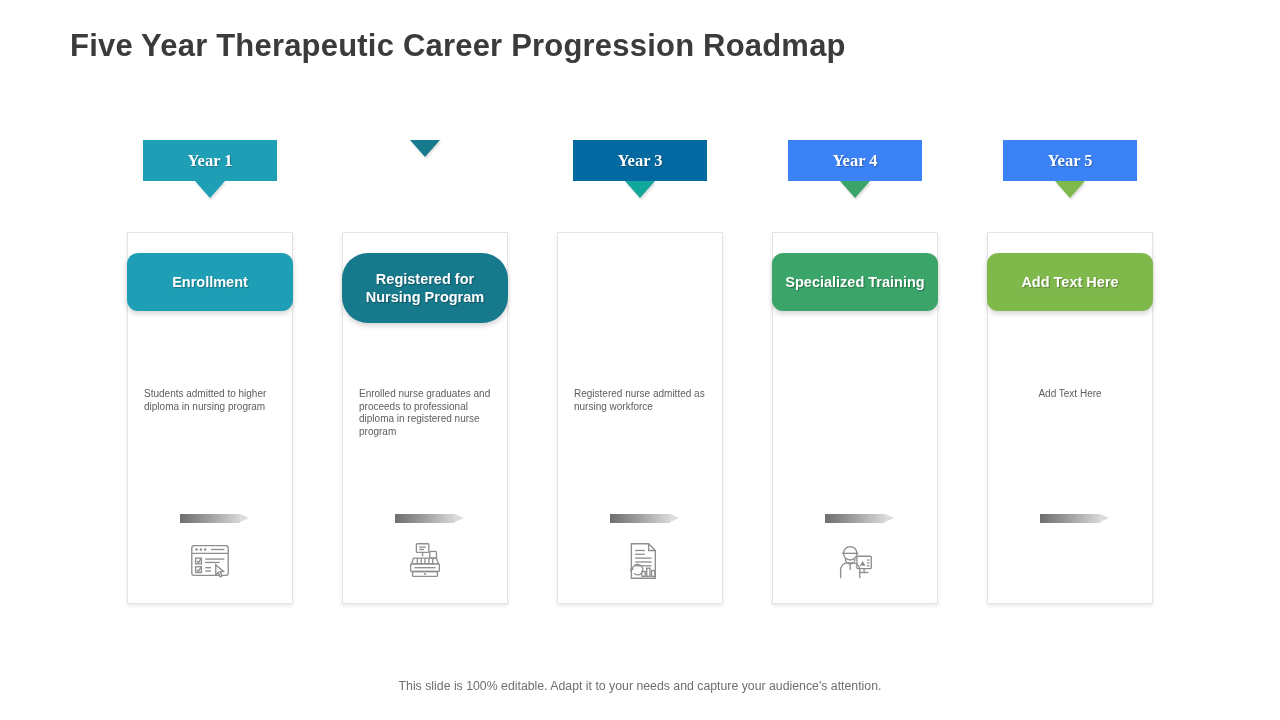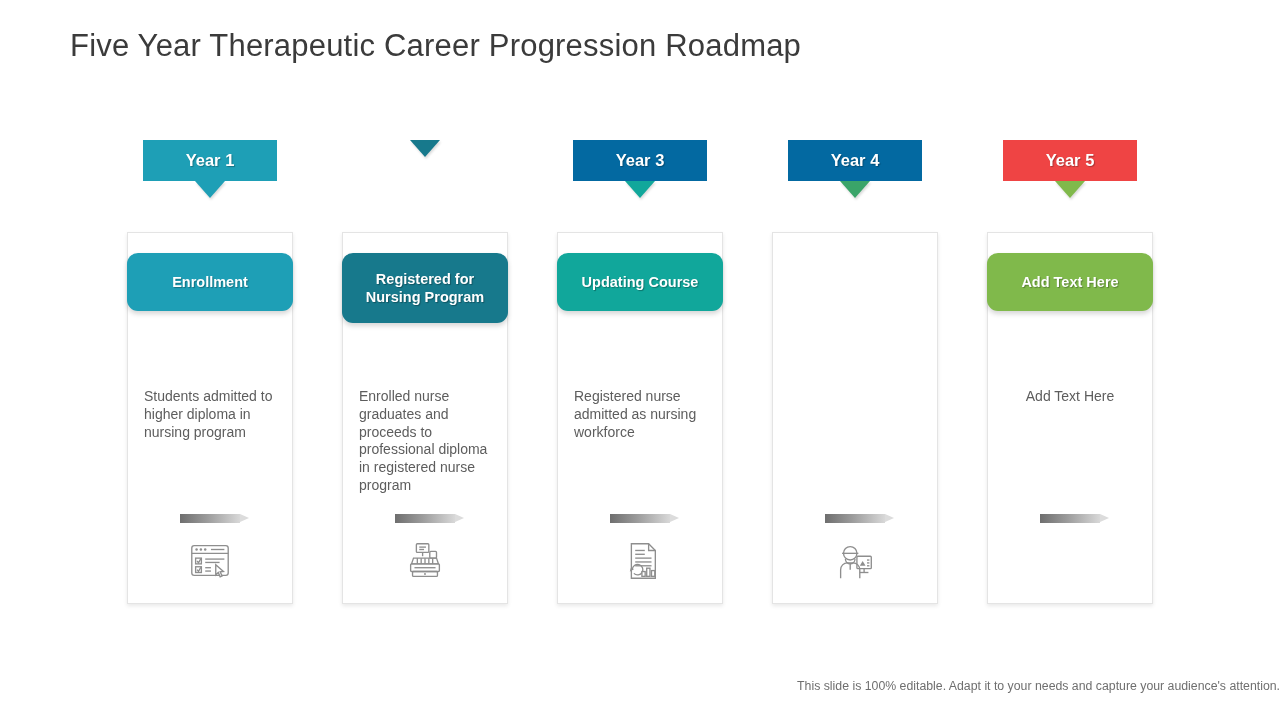--- a/index.html
+++ b/index.html
@@ -18,21 +18,21 @@
     height: 720px;
     background: #ffffff;
   }
 
   
   .slide-title {
     position: absolute;
     left: 70px;
     top: 28px;
     font-size: 31px;
-    font-weight: 400;
+    font-weight: 700;
     color: #3b3b3b;
     letter-spacing: 0.2px;
     white-space: nowrap;
   }
 
   
   .columns {
     position: absolute;
     left: 115px;
     top: 140px;
@@ -55,20 +55,21 @@
     width: 134px;
     height: 41px;
     display: flex;
     align-items: center;
     justify-content: center;
     color: #ffffff;
     font-size: 16.5px;
     font-weight: bold;
     text-shadow: 1px 1px 1px rgba(0,0,0,0.28);
     z-index: 4;
+    font-family: Liberation Serif, serif;
   }
 
   .year-arrow {
     position: relative;
     width: 0;
     height: 0;
     border-left: 15px solid transparent;
     border-right: 15px solid transparent;
     border-top-style: solid;
     border-top-width: 17px;
@@ -105,30 +106,30 @@
     text-align: center;
     padding: 10px 10px;
     color: #ffffff;
     font-size: 14.5px;
     font-weight: bold;
     line-height: 1.26;
     text-shadow: 1px 1px 1px rgba(0,0,0,0.30);
     box-shadow: 0 3px 5px rgba(0,0,0,0.16);
     z-index: 3;
   }
-  .pill.tall { min-height: 70px; }
+  .pill.tall { min-height: 70px; border-radius: 26px; }
 
   
   .desc {
     position: absolute;
     top: 248px;
     left: 50%;
     transform: translateX(-50%);
     width: 132px;
-    font-size: 14px;
+    font-size: 10px;
     line-height: 1.27;
     color: #5d5d5d;
     z-index: 3;
   }
   .desc.centered { text-align: center; }
 
   
   .icon-slot {
     position: absolute;
     top: 374px;
@@ -164,21 +165,21 @@
     height: 46px;
   }
   .glyph svg { display: block; width: 46px; height: 46px; }
 
   
   .footer {
     position: absolute;
     left: 0;
     top: 679px;
     width: 1280px;
-    text-align: right;
+    text-align: center;
     font-size: 12.3px;
     color: #6f6f6f;
   }
 </style>
 </head>
 <body>
 
 <div class="slide">
 
   <div class="slide-title">Five Year Therapeutic Career Progression Roadmap</div>
@@ -249,23 +250,20 @@
         </div>
       </div>
     </div>
 
     <div class="column">
       <div class="card"></div>
       <div class="year-banner" style="background:#0369a1">
         <span>Year 3</span>
       </div>
       <div class="year-arrow" style="border-top-color:#11A79B"></div>
-      <div class="pill" style="background:#11A79B">
-        <span>Updating Course</span>
-      </div>
       <div class="desc">Registered nurse admitted as nursing workforce</div>
       <div class="icon-slot">
         <div class="grad-bar"></div>
         <div class="glyph">
           <svg viewBox="0 0 48 48" fill="none" stroke="#8e8e8e" stroke-width="1.4">
             <path d="M15 6 H33 L40 13 V42 H15 Z"></path>
             <path d="M33 6 V13 H40"></path>
             <line x1="19" y1="13" x2="29" y2="13"></line>
             <line x1="19" y1="17" x2="29" y2="17"></line>
             <line x1="19" y1="21" x2="36" y2="21"></line>
@@ -276,24 +274,27 @@
             <rect x="26" y="35" width="3.4" height="5" fill="#ffffff"></rect>
             <rect x="31" y="31.5" width="3.4" height="8.5" fill="#ffffff"></rect>
             <rect x="36" y="34" width="3.4" height="6" fill="#ffffff"></rect>
           </svg>
         </div>
       </div>
     </div>
 
     <div class="column">
       <div class="card"></div>
-      <div class="year-banner" style="background:#0369a1">
+      <div class="year-banner" style="background:#3b82f6">
         <span>Year 4</span>
       </div>
       <div class="year-arrow" style="border-top-color:#3AA469"></div>
+      <div class="pill" style="background:#3AA469">
+        <span>Specialized Training</span>
+      </div>
       <div class="icon-slot">
         <div class="grad-bar"></div>
         <div class="glyph">
           <svg viewBox="0 0 48 48" fill="none" stroke="#8e8e8e" stroke-width="1.4">
             <path d="M12 16 a7 7 0 0 1 14 0"></path>
             <path d="M12 16 a7 7 0 0 0 14 0"></path>
             <line x1="10.5" y1="16" x2="27.5" y2="16"></line>
             <path d="M14 22 a5 5 0 0 0 10 0"></path>
             <path d="M9 42 v-9 a7 7 0 0 1 7-7 h6 a7 7 0 0 1 7 7 v9"></path>
             <line x1="19" y1="26" x2="19" y2="33"></line>
@@ -304,21 +305,21 @@
             <line x1="36.5" y1="23" x2="39" y2="23"></line>
             <line x1="36.5" y1="26" x2="39" y2="26"></line>
             <line x1="36.5" y1="29" x2="39" y2="29"></line>
           </svg>
         </div>
       </div>
     </div>
 
     <div class="column">
       <div class="card"></div>
-      <div class="year-banner" style="background:#ef4444">
+      <div class="year-banner" style="background:#3b82f6">
         <span>Year 5</span>
       </div>
       <div class="year-arrow" style="border-top-color:#80B94B"></div>
       <div class="pill" style="background:#80B94B">
         <span>Add Text Here</span>
       </div>
       <div class="desc centered">Add Text Here</div>
       <div class="icon-slot">
         <div class="grad-bar"></div>
       </div>

